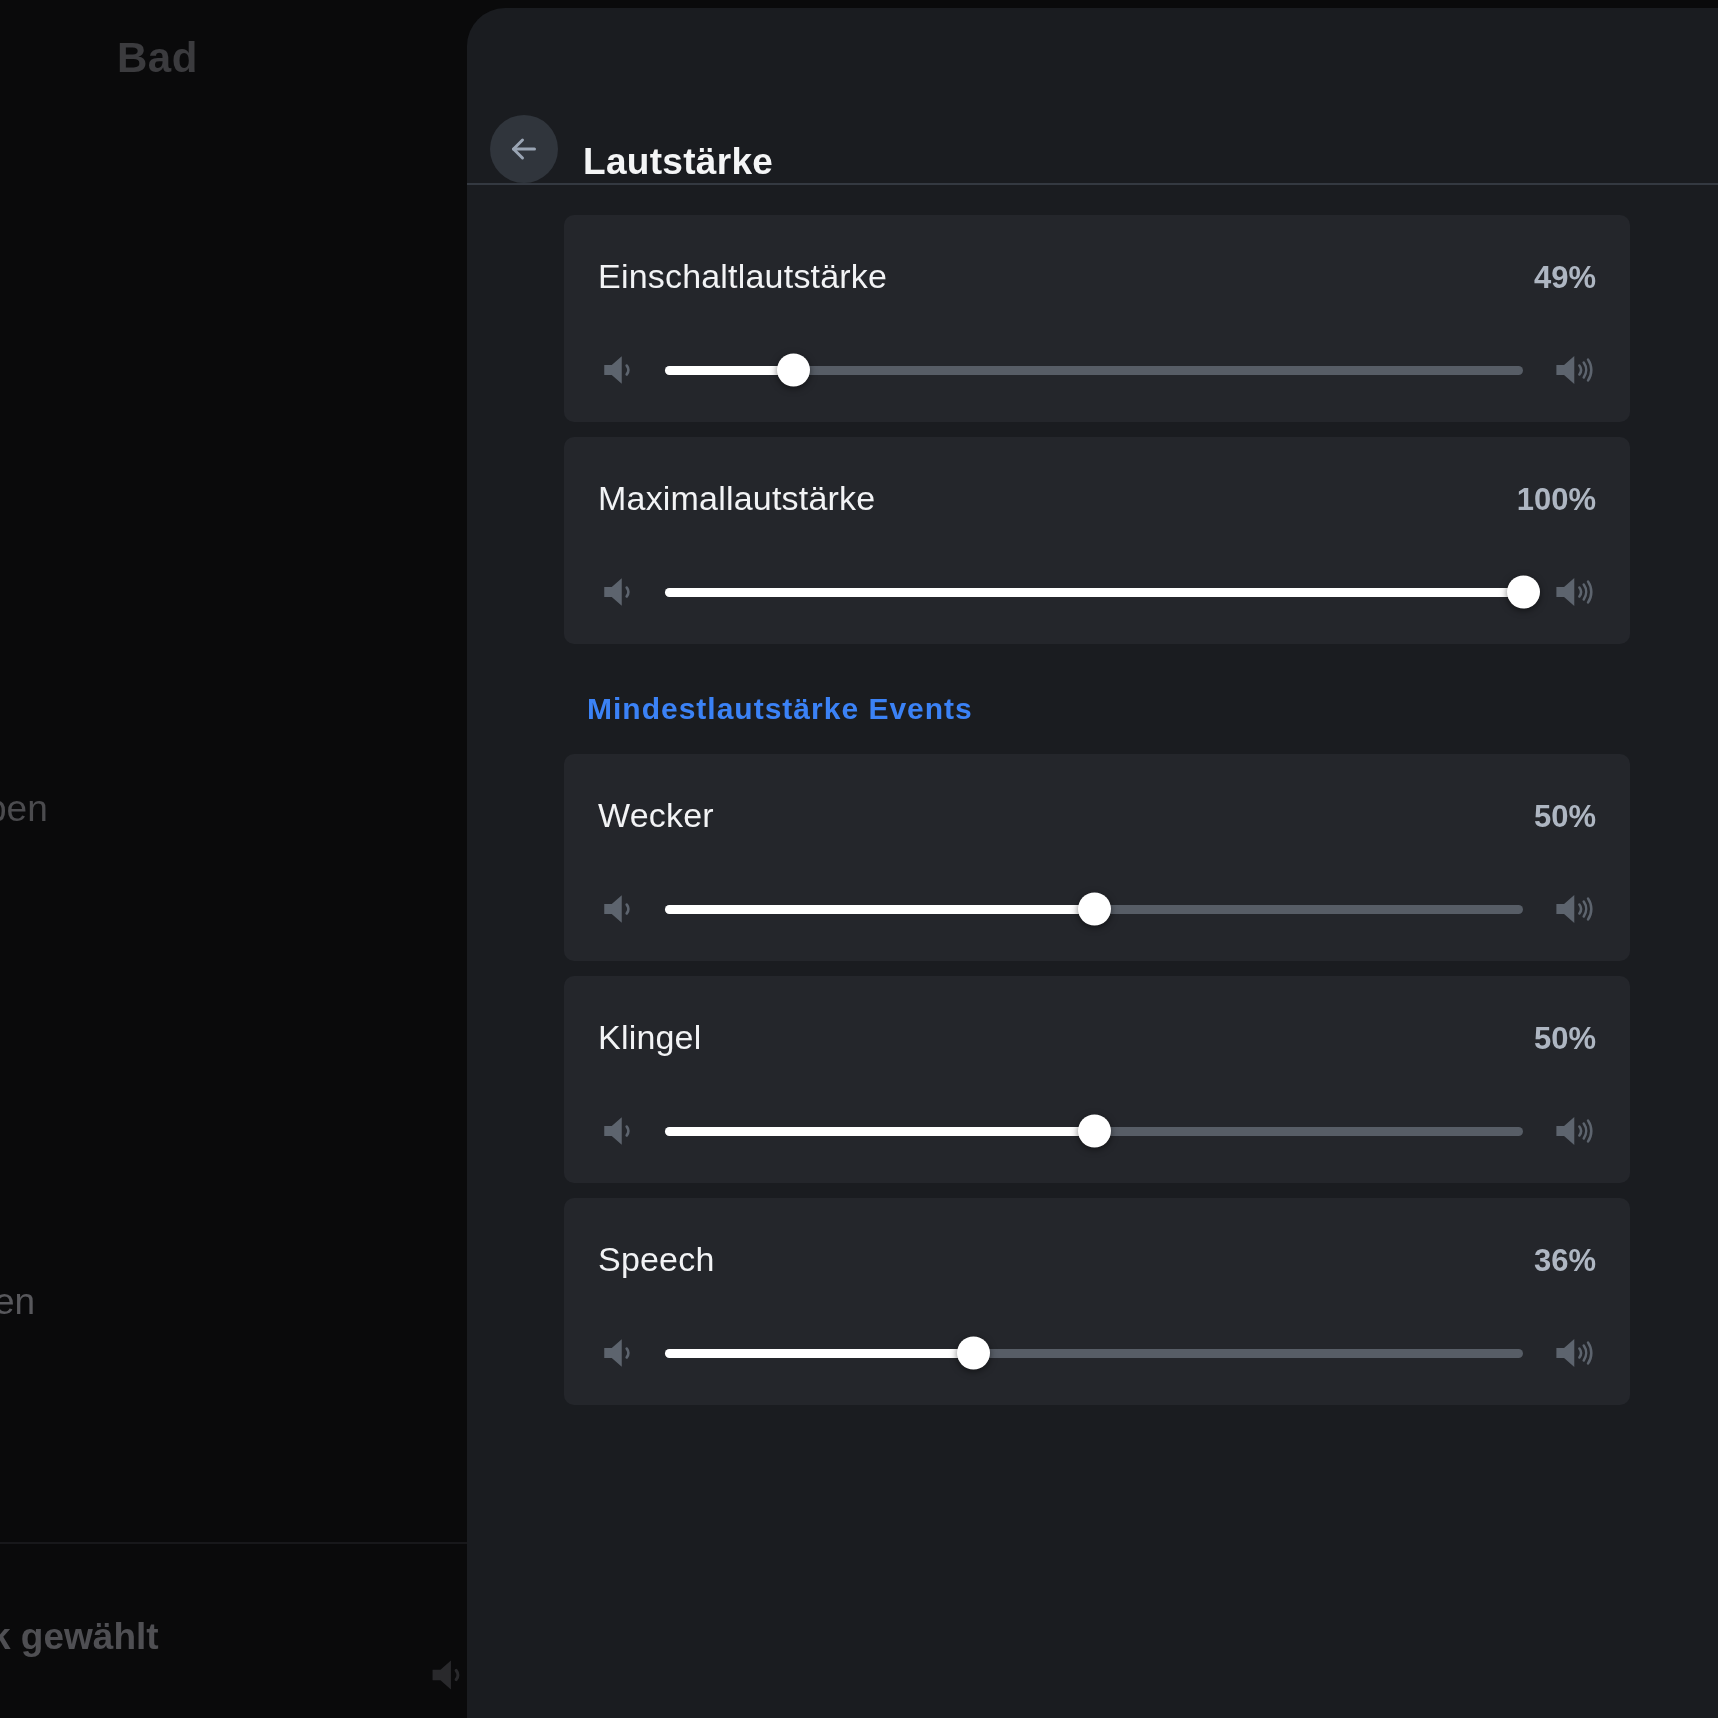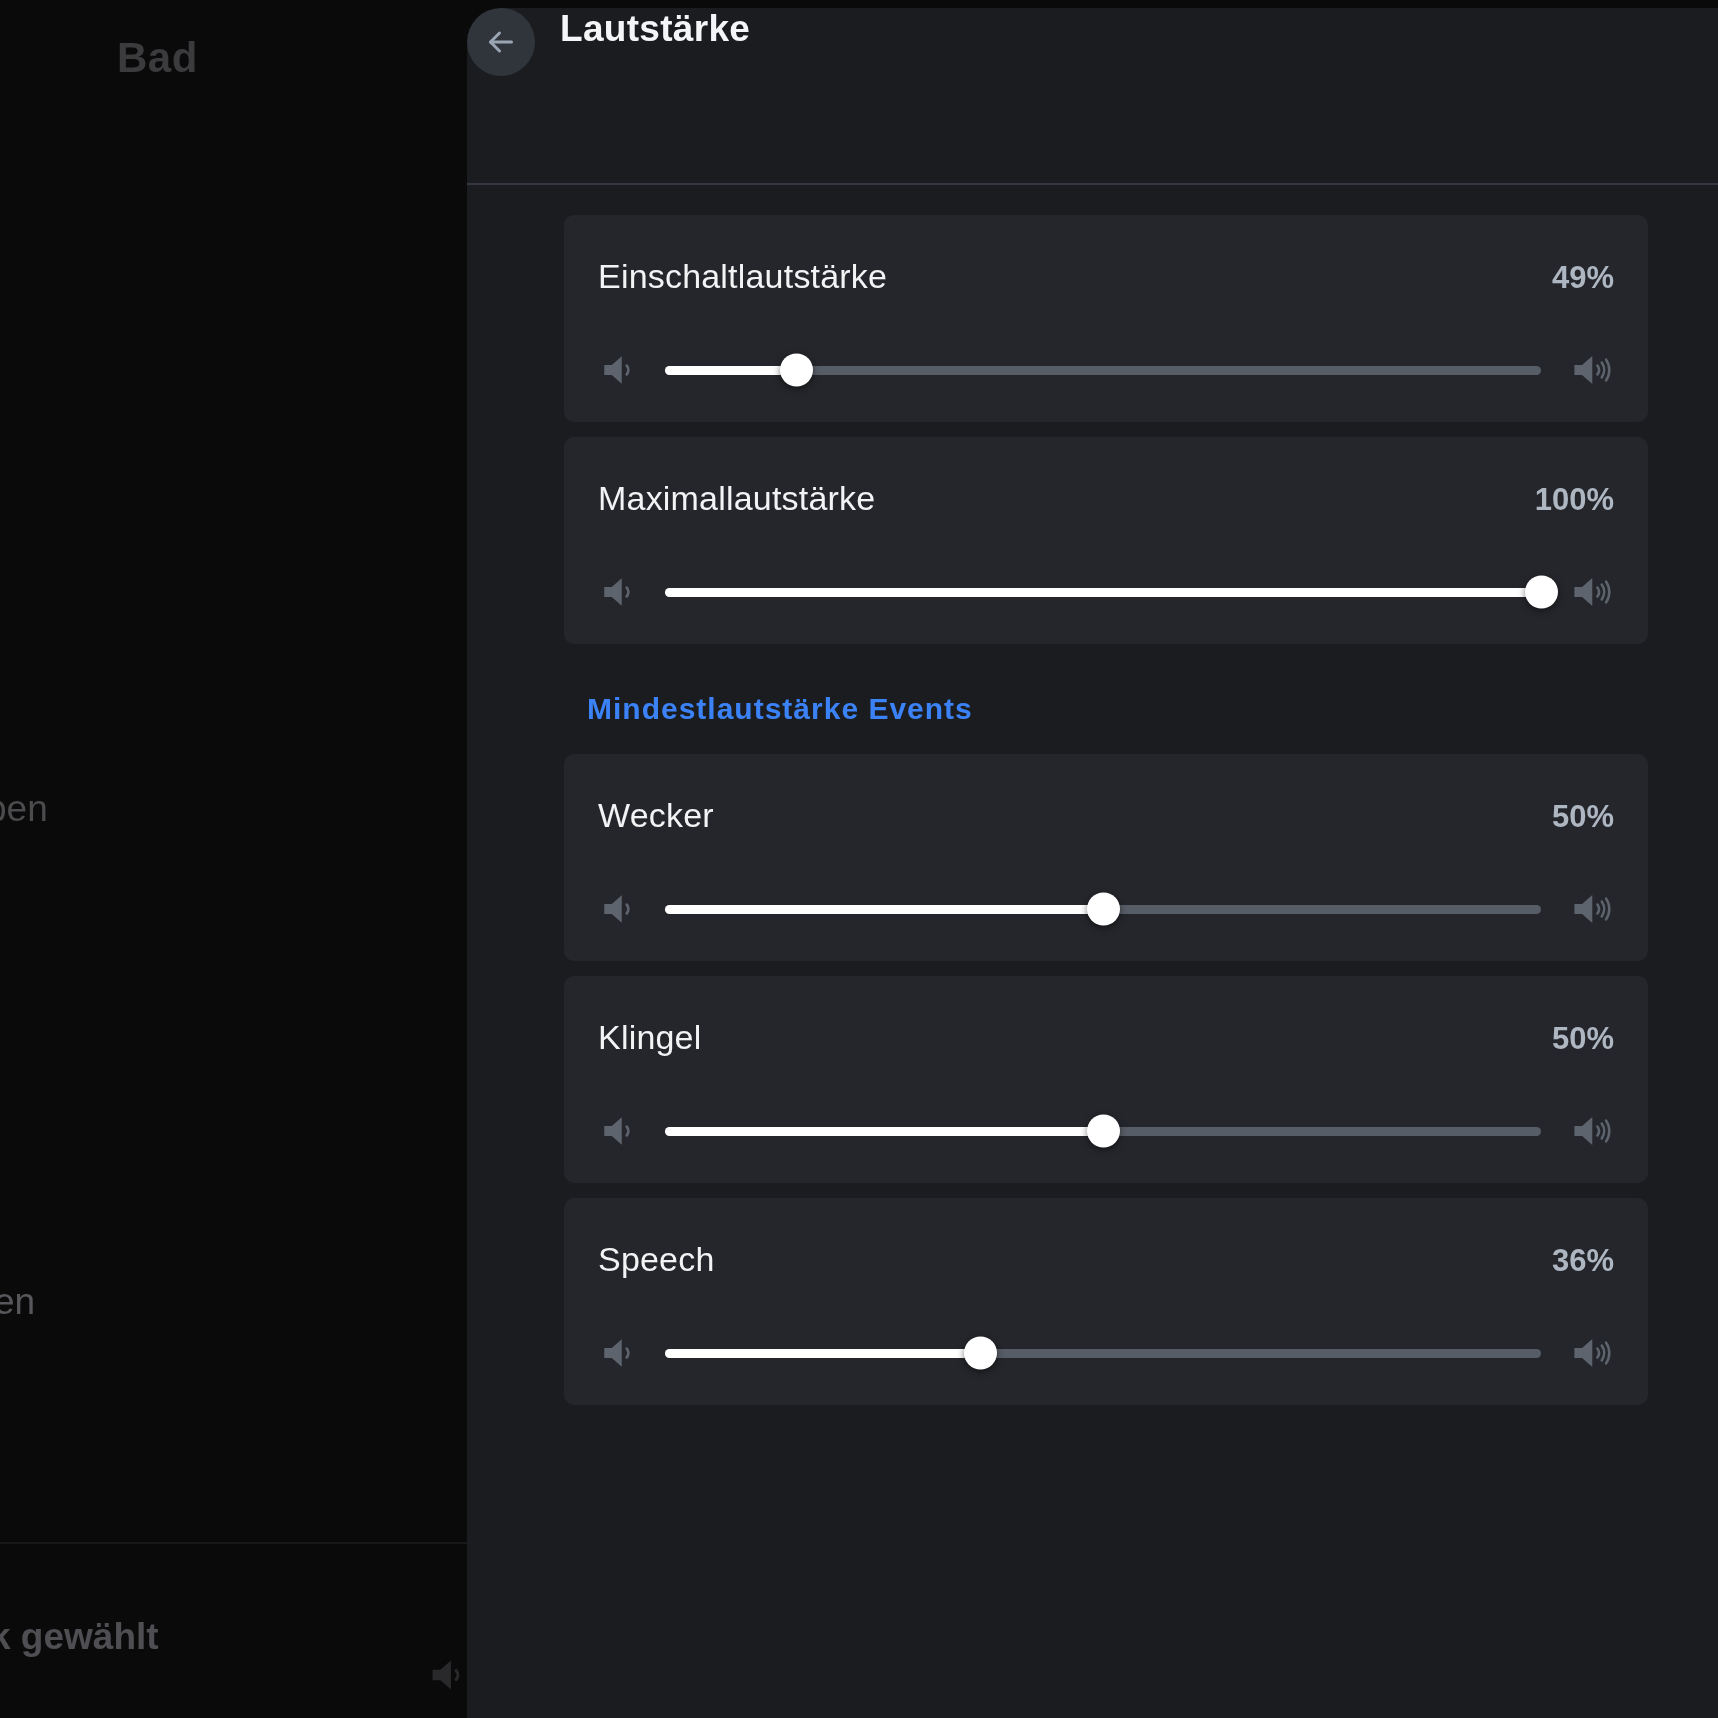--- a/index.html
+++ b/index.html
@@ -16,30 +16,30 @@
   .partial-2{position:absolute;left:-6px;top:1281px;font-size:37px;font-weight:500;color:#58585c;}
   .left-divider{position:absolute;left:0;top:1542px;width:467px;height:2px;background:#18181b;}
   .partial-3{position:absolute;left:-10px;top:1616px;font-size:37px;font-weight:600;color:#4f4f53;}
   .bg-speaker{position:absolute;left:426px;top:1654px;color:#29292c;}
   
   .panel{
     position:absolute;left:467px;top:8px;width:1251px;height:1710px;
     background:#1a1c20;border-top-left-radius:38px;
   }
   .panel-header{
-    height:177px;display:flex;align-items:flex-start;
-    border-bottom:2px solid #343941;box-sizing:border-box;
+    height:177px;display:flex;align-items:flex-end;
+    padding-left:23px;border-bottom:2px solid #343941;box-sizing:border-box;
   }
   .back-btn{
     width:68px;height:68px;border-radius:50%;background:#30353c;border:none;
     display:flex;align-items:center;justify-content:center;cursor:pointer;flex:none;
     color:#9aa5b4;padding:0;
   }
   .panel-title{margin:0 0 0 25px;font-size:37px;font-weight:700;color:#f4f5f6;letter-spacing:.3px;}
-  .panel-content{padding:30px 70px 0 97px;}
+  .panel-content{padding:30px 88px 0 97px;}
   
   .card{
     height:207px;background:#24262b;border-radius:10px;
     padding:0 34px;box-sizing:border-box;margin-bottom:15px;
   }
   .card-row{display:flex;justify-content:space-between;align-items:baseline;margin:0;padding-top:42px;height:40px;}
   .card-label{font-size:34px;font-weight:500;color:#f2f3f5;letter-spacing:.2px;}
   .card-value{font-size:31px;font-weight:600;color:#aeb6c2;}
   .slider-row{display:flex;align-items:center;margin-top:53px;height:40px;}
   .icon{flex:none;display:flex;align-items:center;color:#5d646e;}

